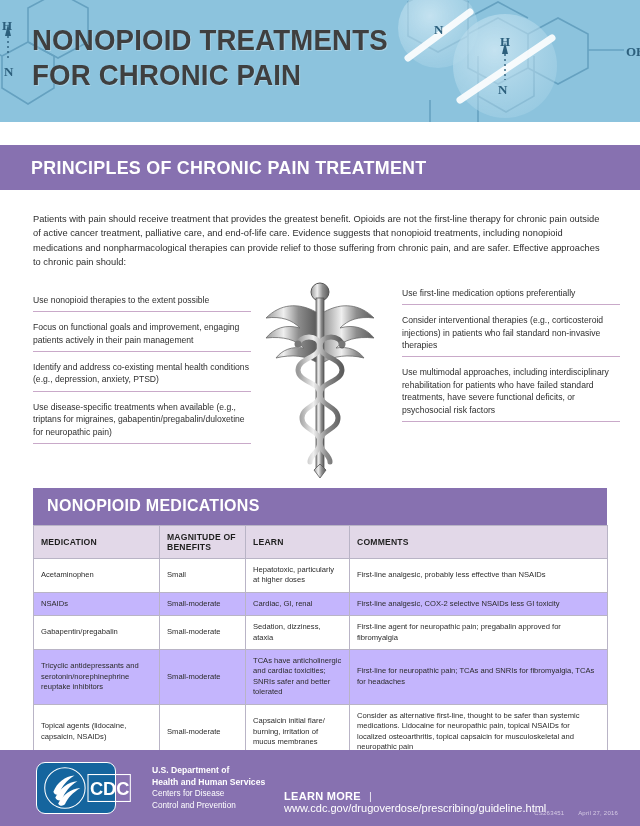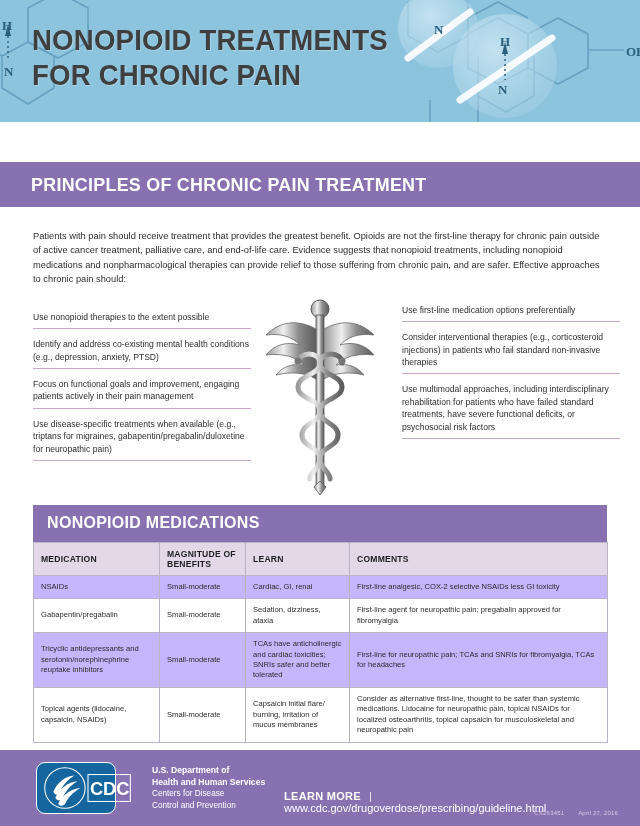--- a/index.html
+++ b/index.html
@@ -29,21 +29,21 @@
     line-height: 1.17;
     font-family: "Liberation Sans Narrow", "Liberation Sans", sans-serif;
     transform: scaleX(0.92);
     transform-origin: left top;
     text-shadow: 1px 1px 0 rgba(255,255,255,0.25);
     white-space: pre-line;
   }
 
   
   .section-bar {
-    margin-top: 40px;
+    margin-top: 23px;
     height: 45px;
     background: #8771b0;
     display: flex;
     align-items: center;
   }
   .section-bar-title {
     color: #ffffff;
     font-size: 19px;
     font-weight: bold;
     letter-spacing: 0.3px;
@@ -237,22 +237,22 @@
 
   <div class="section-bar">
     <div class="section-bar-title">PRINCIPLES OF CHRONIC PAIN TREATMENT</div>
   </div>
 
   <p class="intro">Patients with pain should receive treatment that provides the greatest benefit. Opioids are not the first-line therapy for chronic pain outside of active cancer treatment, palliative care, and end-of-life care. Evidence suggests that nonopioid treatments, including nonopioid medications and nonpharmacological therapies can provide relief to those suffering from chronic pain, and are safer. Effective approaches to chronic pain should:</p>
 
   <div class="principles">
     <div class="col col-left">
       <div class="principle">Use nonopioid therapies to the extent possible</div>
+      <div class="principle">Focus on functional goals and improvement, engaging patients actively in their pain management</div>
       <div class="principle">Identify and address co-existing mental health conditions (e.g., depression, anxiety, PTSD)</div>
-      <div class="principle">Focus on functional goals and improvement, engaging patients actively in their pain management</div>
       <div class="principle">Use disease-specific treatments when available (e.g., triptans for migraines, gabapentin/pregabalin/duloxetine for neuropathic pain)</div>
     </div>
 
     <svg class="caduceus" viewBox="0 0 116 200">
       <defs>
         <linearGradient id="mtl" x1="0" y1="0" x2="1" y2="0">
           <stop offset="0%" stop-color="#9a9a9a"></stop>
           <stop offset="35%" stop-color="#efefef"></stop>
           <stop offset="65%" stop-color="#8d8d8d"></stop>
           <stop offset="100%" stop-color="#5c5c5c"></stop>
@@ -295,20 +295,26 @@
       </colgroup>
       <thead>
         <tr>
           <th>MEDICATION</th>
           <th>MAGNITUDE OF BENEFITS</th>
           <th>LEARN</th>
           <th>COMMENTS</th>
         </tr>
       </thead>
       <tbody>
+        <tr class="plain">
+          <td>Acetaminophen</td>
+          <td>Small</td>
+          <td>Hepatotoxic, particularly at higher doses</td>
+          <td>First-line analgesic, probably less effective than NSAIDs</td>
+        </tr>
         <tr class="alt">
           <td>NSAIDs</td>
           <td>Small-moderate</td>
           <td>Cardiac, GI, renal</td>
           <td>First-line analgesic, COX-2 selective NSAIDs less GI toxicity</td>
         </tr>
         <tr class="plain">
           <td>Gabapentin/pregabalin</td>
           <td>Small-moderate</td>
           <td>Sedation, dizziness, ataxia</td>

